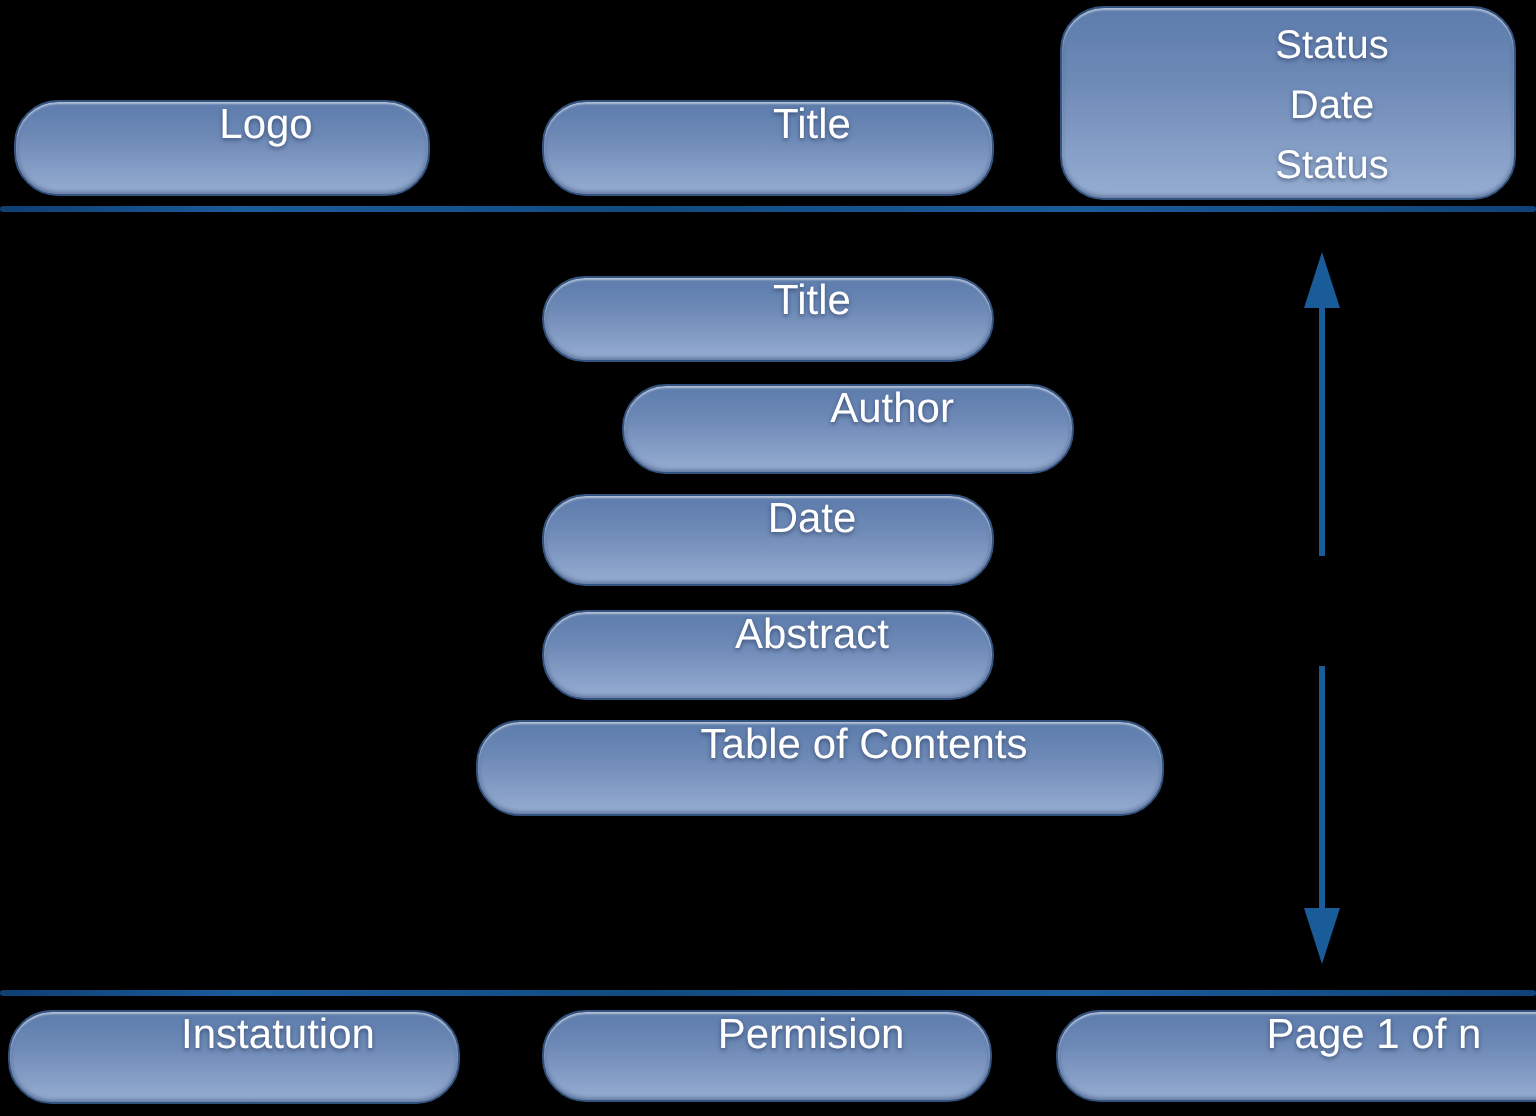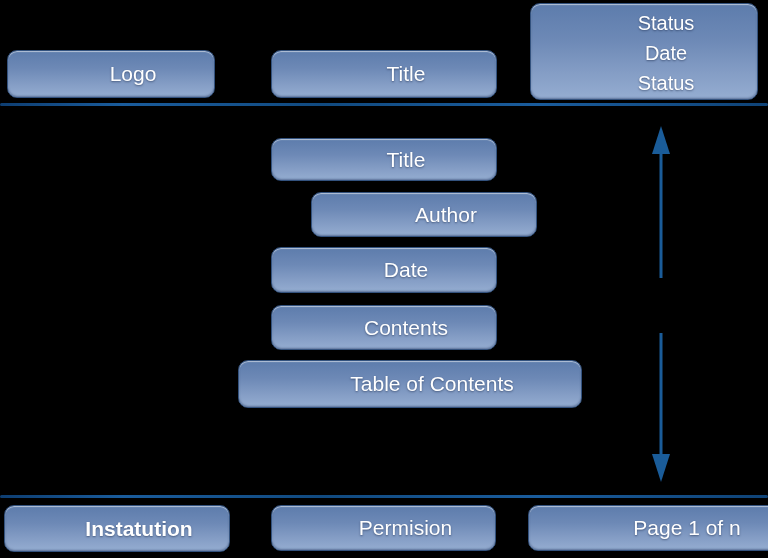--- a/index.html
+++ b/index.html
@@ -11,34 +11,33 @@
     position: relative;
     width: 768px;
     height: 558px;
     background: var(--bg, #000);
     overflow: hidden;
     font-family: "Liberation Sans", "DejaVu Sans", sans-serif;
   }
   .shape {
     position: absolute;
     box-sizing: border-box;
-    border-radius: 10px;
+    border-radius: 22px;
     border: 1px solid var(--box-border, #33527e);
     background: linear-gradient(180deg,
       var(--box-top, #5d7cac) 0%,
       #6d89b6 38%,
       #849dc5 72%,
       var(--box-bottom, #95add1) 100%);
     box-shadow:
       inset 0 1px 1px rgba(255,255,255,0.55),
       inset 0 -1px 2px rgba(25,45,85,0.45),
       0 2px 4px rgba(0,0,0,0.75);
     color: var(--text, #ffffff);
     display: flex;
-    align-items: center;
     justify-content: center;
     text-align: center;
     font-size: 21px;
     text-shadow: 0 1px 2px rgba(15,30,60,0.5);
     padding-left: 44px;
   }
   .shape.multiline {
     flex-direction: column;
     font-size: 20px;
     line-height: 30px;
@@ -66,21 +65,21 @@
   #box-logo        { left: 7px;   top: 50px;  width: 208px; height: 48px; }
   #box-title-top   { left: 271px; top: 50px;  width: 226px; height: 48px; }
   #box-status      { left: 530px; top: 3px;   width: 228px; height: 97px; }
   #line-top        { top: 103px; }
   #box-title-mid   { left: 271px; top: 138px; width: 226px; height: 43px; }
   #box-author      { left: 271px; top: 192px; width: 226px; height: 45px; margin-left: 40px; }
   #box-date        { left: 271px; top: 247px; width: 226px; height: 46px; }
   #box-abstract    { left: 271px; top: 305px; width: 226px; height: 45px; }
   #box-toc         { left: 238px; top: 360px; width: 344px; height: 48px; }
   #line-bottom     { top: 495px; }
-  #box-institution { left: 4px;   top: 505px; width: 226px; height: 47px; font-weight: bold; }
+  #box-institution { left: 4px;   top: 505px; width: 226px; height: 47px; }
   #box-permission  { left: 271px; top: 505px; width: 225px; height: 46px; }
   #box-page        { left: 528px; top: 505px; width: 274px; height: 46px; }
 </style>
 </head>
 <body>
 
 <div class="canvas" style="--bg: #000000; --box-top: #5d7cac; --box-bottom: #95add1; --box-border: #33527e; --arrow: #1a5c99; --text: #ffffff;">
 
   <div class="shape" id="box-logo">Logo</div>
   <div class="shape" id="box-title-top">Title</div>
@@ -88,21 +87,21 @@
     <div>Status</div>
     <div>Date</div>
     <div>Status</div>
   </div>
 
   <div class="hline" id="line-top"></div>
 
   <div class="shape" id="box-title-mid">Title</div>
   <div class="shape" id="box-author">Author</div>
   <div class="shape" id="box-date">Date</div>
-  <div class="shape" id="box-abstract">Contents</div>
+  <div class="shape" id="box-abstract">Abstract</div>
   <div class="shape" id="box-toc">Table of Contents</div>
 
   <svg class="arrow-svg" width="42" height="380" viewBox="0 0 42 380">
     <polygon points="21,16 12,44 30,44"></polygon>
     <line x1="21" y1="42" x2="21" y2="168"></line>
     <line x1="21" y1="223" x2="21" y2="354"></line>
     <polygon points="21,372 12,344 30,344"></polygon>
   </svg>
 
   <div class="hline" id="line-bottom"></div>

